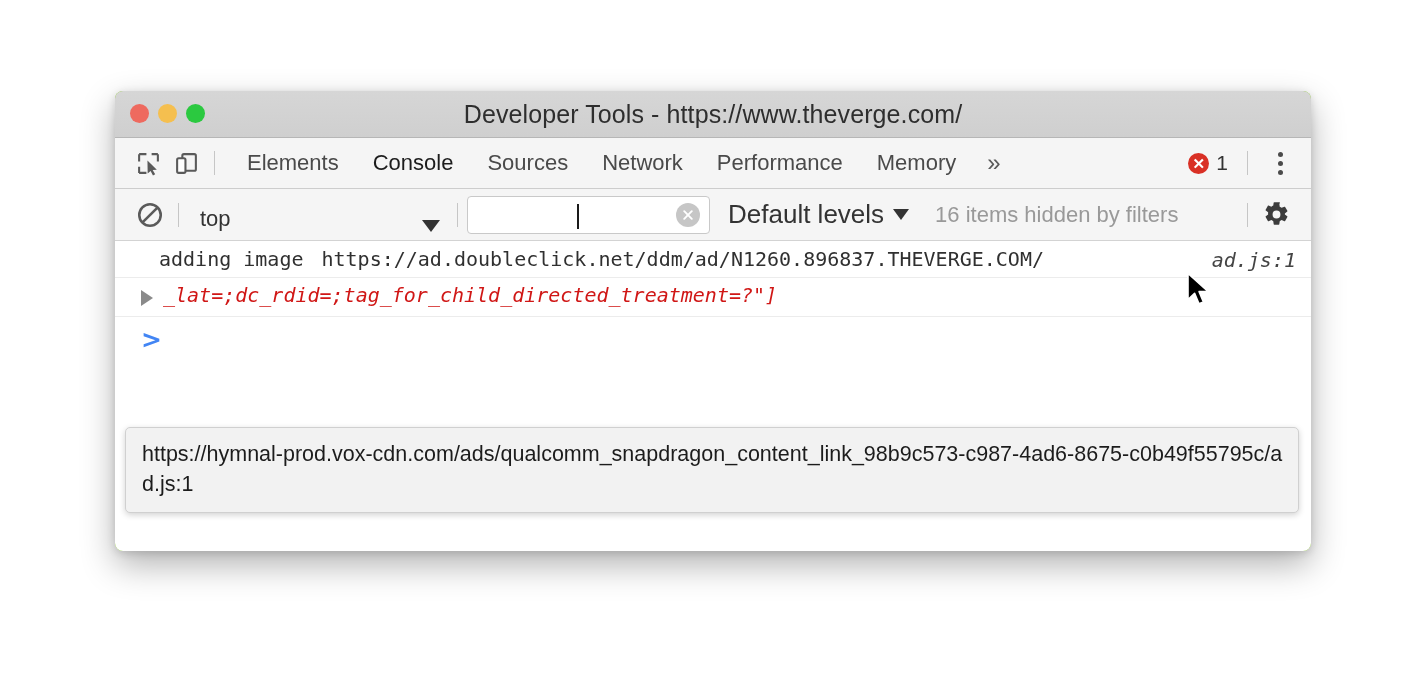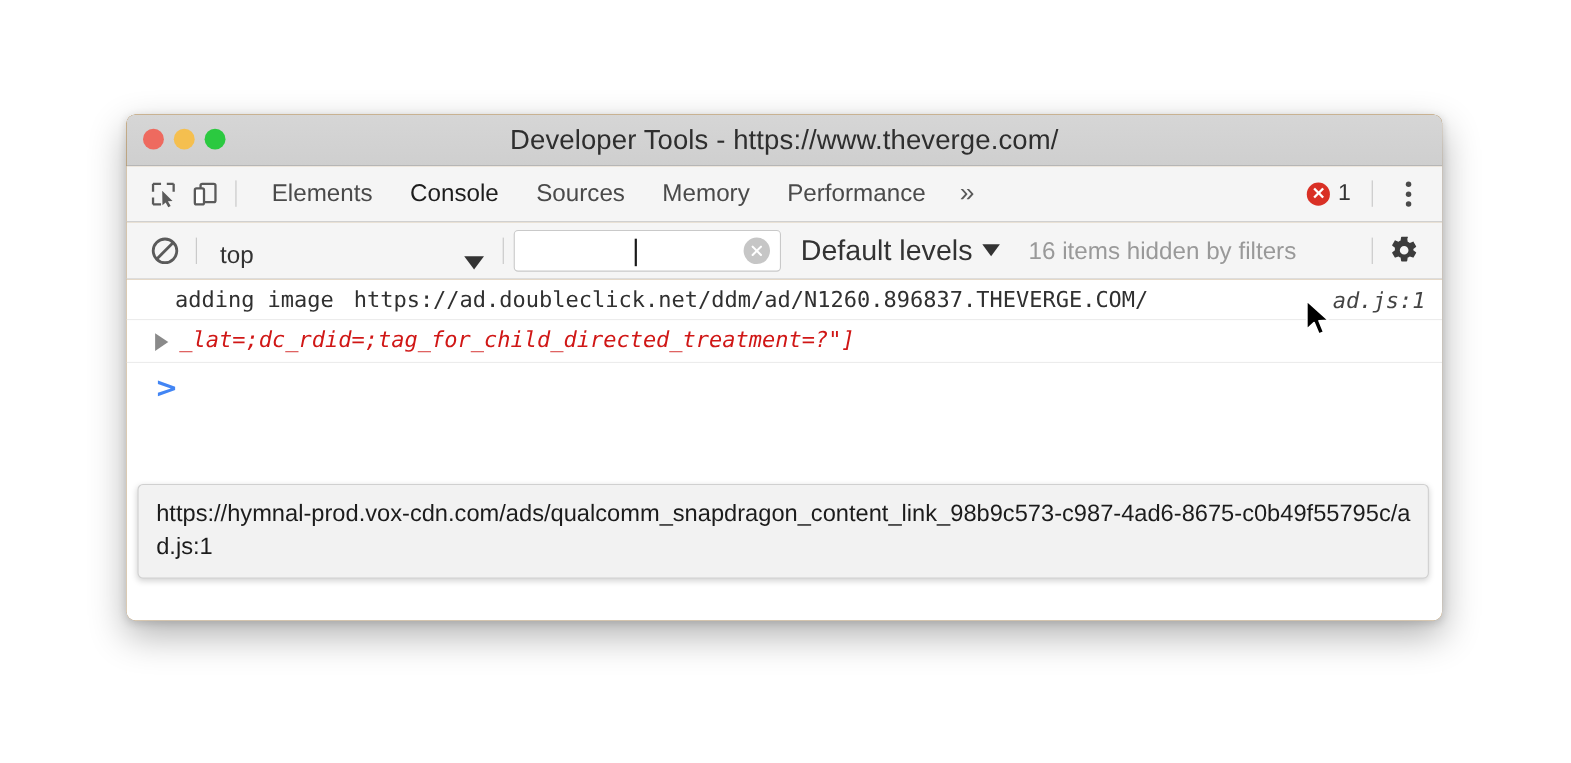--- a/index.html
+++ b/index.html
@@ -12,25 +12,25 @@
     height: 694px;
     position: relative;
     font-family: "Liberation Sans", sans-serif;
     overflow: hidden;
   }
 
   
   #devtools-window {
     position: absolute;
     left: 115px;
-    top: 104px;
+    top: 91px;
     width: 1196px;
     height: 460px;
     border-radius: 8px;
-    background: #a16207;
+    background: #84cc16;
     box-shadow: 0 14px 34px rgba(0,0,0,0.30), 0 2px 8px rgba(0,0,0,0.14);
     overflow: visible;
   }
 
   
   .titlebar {
     position: relative;
     height: 46px;
     background: linear-gradient(#d6d6d6, #cfcfcf);
     border-top-left-radius: 8px;
@@ -403,22 +403,23 @@
         <rect x="3" y="7" width="8" height="14" rx="1.5" fill="#fff" stroke="#5a5a5a" stroke-width="2"></rect>
       </svg>
     </div>
 
     <div class="vsep"></div>
 
     <div class="tabs">
       <div class="tab">Elements</div>
       <div class="tab active">Console</div>
       <div class="tab">Sources</div>
+      <div class="tab">Network</div>
+      <div class="tab">Performance</div>
       <div class="tab">Memory</div>
-      <div class="tab">Performance</div>
       <div class="tab more">»</div>
     </div>
 
     <div class="tabstrip-right">
       <div class="error-badge">
         <span class="err-circle">✕</span>
         <span class="err-count">1</span>
       </div>
       <div class="vsep"></div>
       <div class="kebab">

